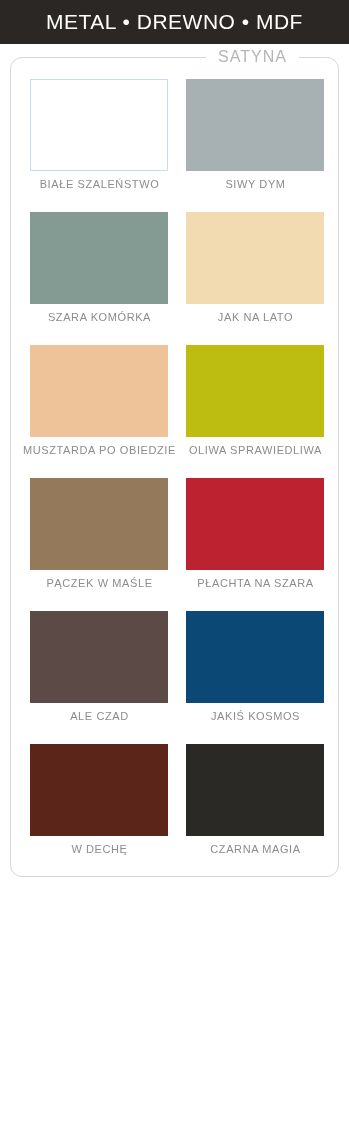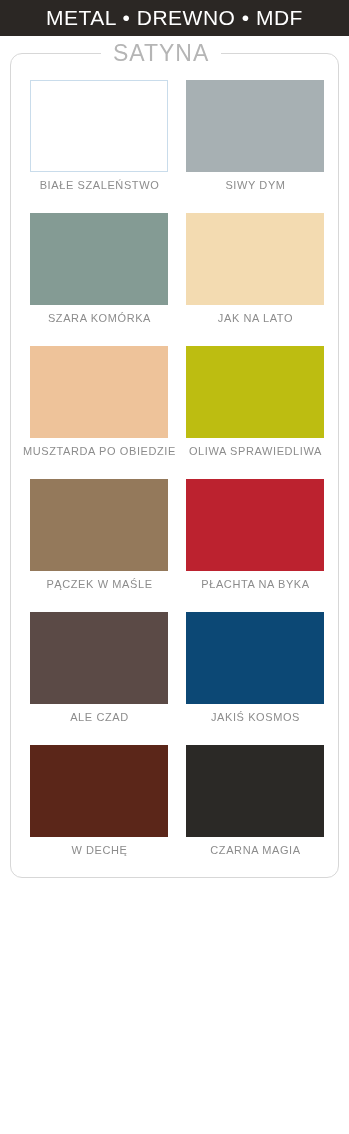--- a/index.html
+++ b/index.html
@@ -9,21 +9,21 @@
   body {
     width: 349px;
     height: 1134px;
     background: #ffffff;
     font-family: "Liberation Sans", sans-serif;
     overflow: hidden;
   }
 
   
   .header-bar {
-    height: 36px;
+    height: 44px;
     background: #2b2724;
     display: flex;
     align-items: center;
     justify-content: center;
     box-sizing: border-box;
   }
   .header-title {
     color: #ffffff;
     font-size: 21px;
     letter-spacing: 0.5px;
@@ -39,26 +39,27 @@
   }
   .panel {
     border: 1px solid #d7d7d7;
     border-radius: 12px;
     padding: 6px 12px 14px 12px;
     margin: 0;
     box-sizing: border-box;
   }
   .panel-legend {
     color: #b5b5b5;
-    font-size: 23px;
+    font-size: 16px;
     letter-spacing: 1px;
     padding: 0 12px;
     margin-left: 78px;
     font-weight: 400;
     font-family: "Liberation Sans", sans-serif;
+    text-align: center;
   }
 
   
   .swatch-grid {
     display: grid;
     grid-template-columns: 1fr 1fr;
     column-gap: 26px;
     row-gap: 0px;
     gap: 9px;
   }
@@ -121,21 +122,21 @@
         <div class="swatch-cell">
           <div class="swatch-chip" style="background: rgb(189, 189, 17);"></div>
           <div class="swatch-label">OLIWA SPRAWIEDLIWA</div>
         </div>
         <div class="swatch-cell">
           <div class="swatch-chip" style="background: rgb(148, 121, 91);"></div>
           <div class="swatch-label">PĄCZEK W MAŚLE</div>
         </div>
         <div class="swatch-cell">
           <div class="swatch-chip" style="background: rgb(188, 34, 47);"></div>
-          <div class="swatch-label">PŁACHTA NA BYKA</div>
+          <div class="swatch-label">PŁACHTA NA SZARA</div>
         </div>
         <div class="swatch-cell">
           <div class="swatch-chip" style="background: rgb(91, 74, 70);"></div>
           <div class="swatch-label">ALE CZAD</div>
         </div>
         <div class="swatch-cell">
           <div class="swatch-chip" style="background: rgb(12, 72, 117);"></div>
           <div class="swatch-label">JAKIŚ KOSMOS</div>
         </div>
         <div class="swatch-cell">

